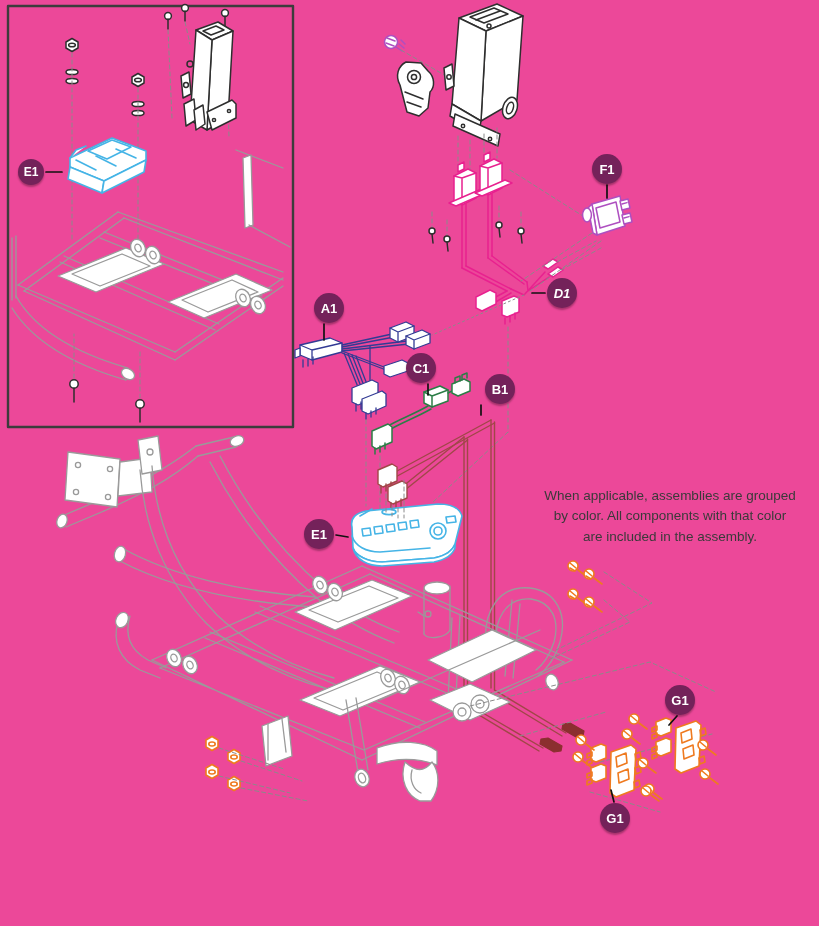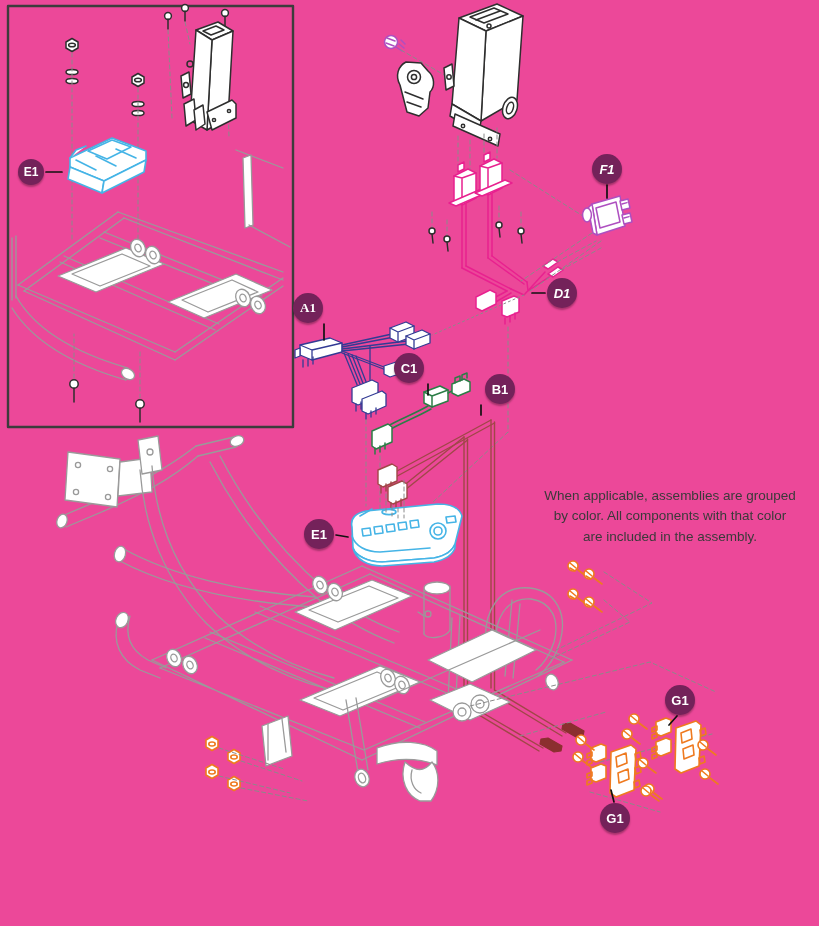--- a/index.html
+++ b/index.html
@@ -484,25 +484,25 @@
     <line class="arrow" x1="481" y1="405" x2="481" y2="415" marker-end="url(#ah)"></line>
     <line class="arrow" x1="545" y1="293" x2="532" y2="293" marker-end="url(#ah)"></line>
     <line class="arrow" x1="607" y1="185" x2="607" y2="198" marker-end="url(#ah)"></line>
     <line class="arrow" x1="336" y1="535" x2="348" y2="537" marker-end="url(#ah)"></line>
     <line class="arrow" x1="677" y1="716" x2="669" y2="725" marker-end="url(#ah)"></line>
     <line class="arrow" x1="614" y1="802" x2="611" y2="790" marker-end="url(#ah)"></line>
   </g>
 </svg>
 
 <div class="badge sm" style="left:18px;top:159px;">E1</div>
-<div class="badge" style="left:293px;top:293px;font-family:Liberation Serif, serif;">A1</div>
-<div class="badge" style="left:394px;top:353px;">C1</div>
+<div class="badge" style="left:314px;top:293px;">A1</div>
+<div class="badge" style="left:406px;top:353px;">C1</div>
 <div class="badge" style="left:485px;top:374px;">B1</div>
 <div class="badge" style="left:547px;top:278px;font-style:italic;">D1</div>
-<div class="badge" style="left:592px;top:154px;font-style:italic;">F1</div>
+<div class="badge" style="left:592px;top:154px;">F1</div>
 <div class="badge" style="left:304px;top:519px;">E1</div>
 <div class="badge" style="left:665px;top:685px;">G1</div>
 <div class="badge" style="left:600px;top:803px;">G1</div>
 
 <div class="note">
   <div>When applicable, assemblies are grouped</div>
   <div>by color. All components with that color</div>
   <div>are included in the assembly.</div>
 </div>
 

